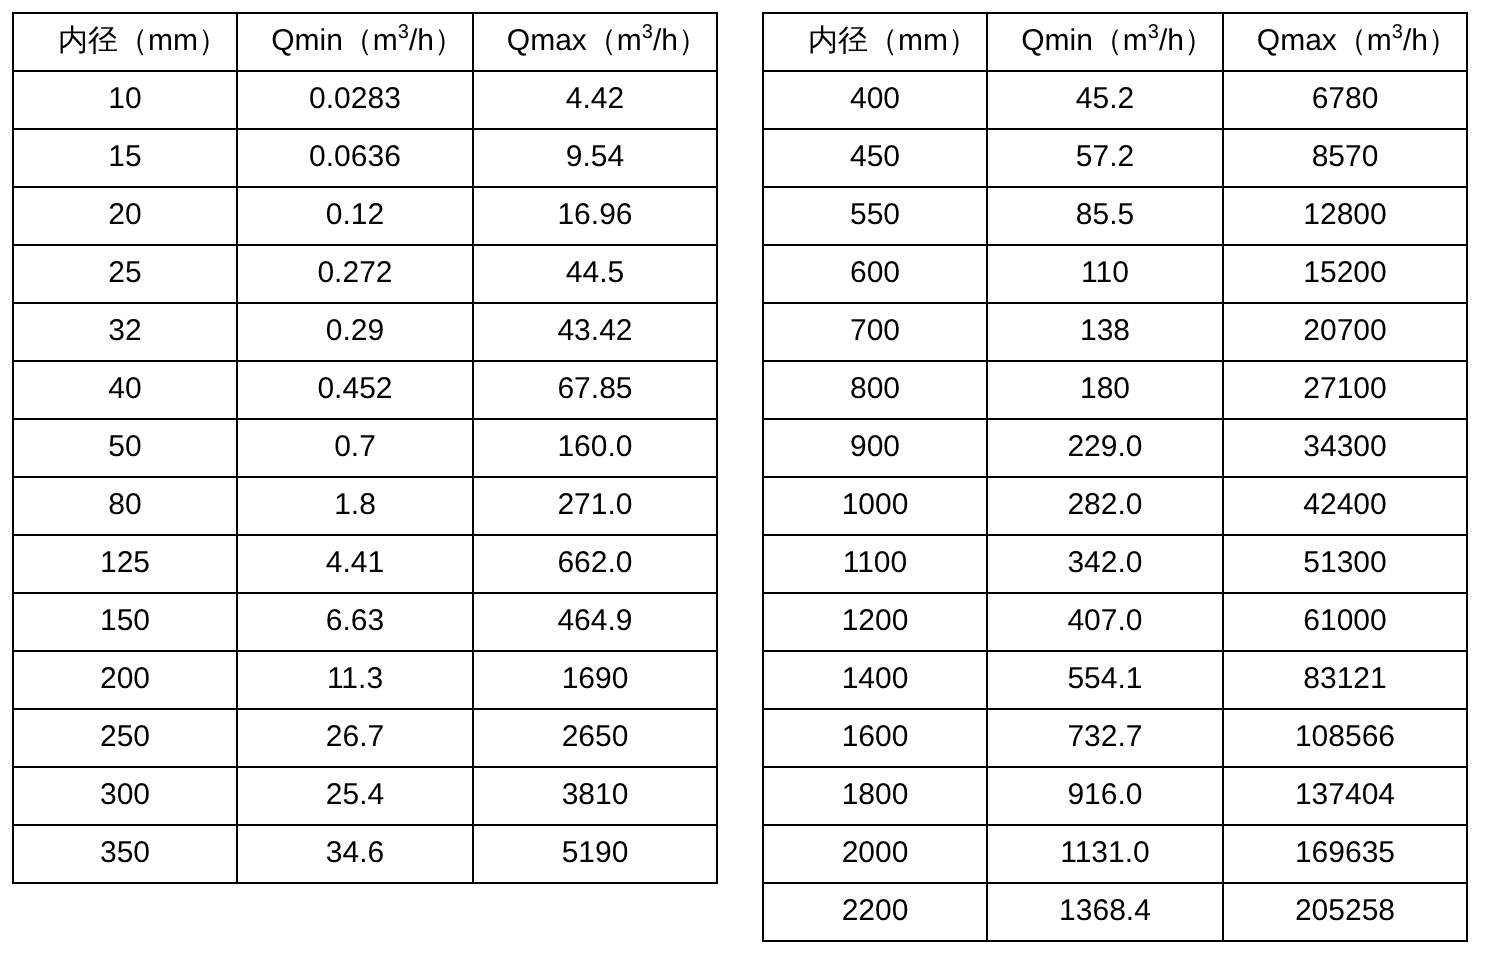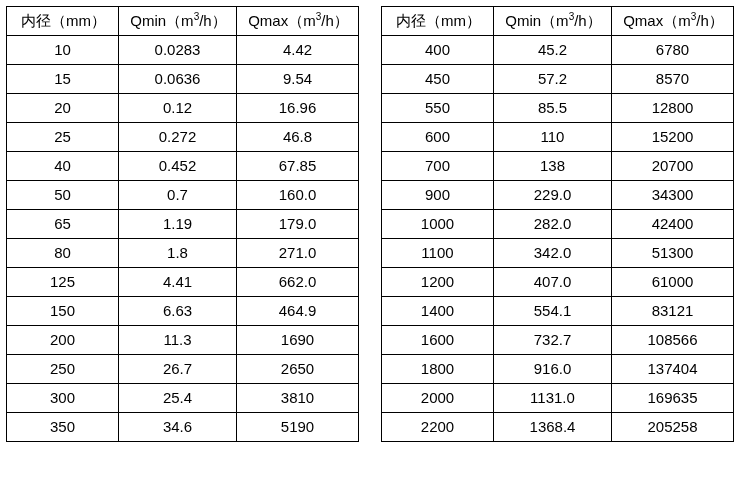--- a/index.html
+++ b/index.html
@@ -36,21 +36,21 @@
     font-size: 15px;
     line-height: 16px;
     height: 29px;
     padding: 0 4px;
     text-align: center;
     vertical-align: middle;
     white-space: nowrap;
     box-sizing: border-box;
   }
   table.dtable thead td {
-    text-align: center;
+    text-align: right;
     padding-left: 6px;
     margin-left: 48px;
   }
   .col-a { width: 112px; }
   .col-b { width: 118px; }
   .col-c { width: 122px; }
   .sup {
     font-size: 10px;
     vertical-align: super;
     line-height: 0;
@@ -86,36 +86,36 @@
           <td>9.54</td>
         </tr>
         <tr>
           <td>20</td>
           <td>0.12</td>
           <td>16.96</td>
         </tr>
         <tr>
           <td>25</td>
           <td>0.272</td>
-          <td>46.8</td>
+          <td>44.5</td>
+        </tr>
+        <tr>
+          <td>32</td>
+          <td>0.29</td>
+          <td>43.42</td>
         </tr>
         <tr>
           <td>40</td>
           <td>0.452</td>
           <td>67.85</td>
         </tr>
         <tr>
           <td>50</td>
           <td>0.7</td>
           <td>160.0</td>
-        </tr>
-        <tr>
-          <td>65</td>
-          <td>1.19</td>
-          <td>179.0</td>
         </tr>
         <tr>
           <td>80</td>
           <td>1.8</td>
           <td>271.0</td>
         </tr>
         <tr>
           <td>125</td>
           <td>4.41</td>
           <td>662.0</td>
@@ -183,20 +183,25 @@
           <td>600</td>
           <td>110</td>
           <td>15200</td>
         </tr>
         <tr>
           <td>700</td>
           <td>138</td>
           <td>20700</td>
         </tr>
         <tr>
+          <td>800</td>
+          <td>180</td>
+          <td>27100</td>
+        </tr>
+        <tr>
           <td>900</td>
           <td>229.0</td>
           <td>34300</td>
         </tr>
         <tr>
           <td>1000</td>
           <td>282.0</td>
           <td>42400</td>
         </tr>
         <tr>

